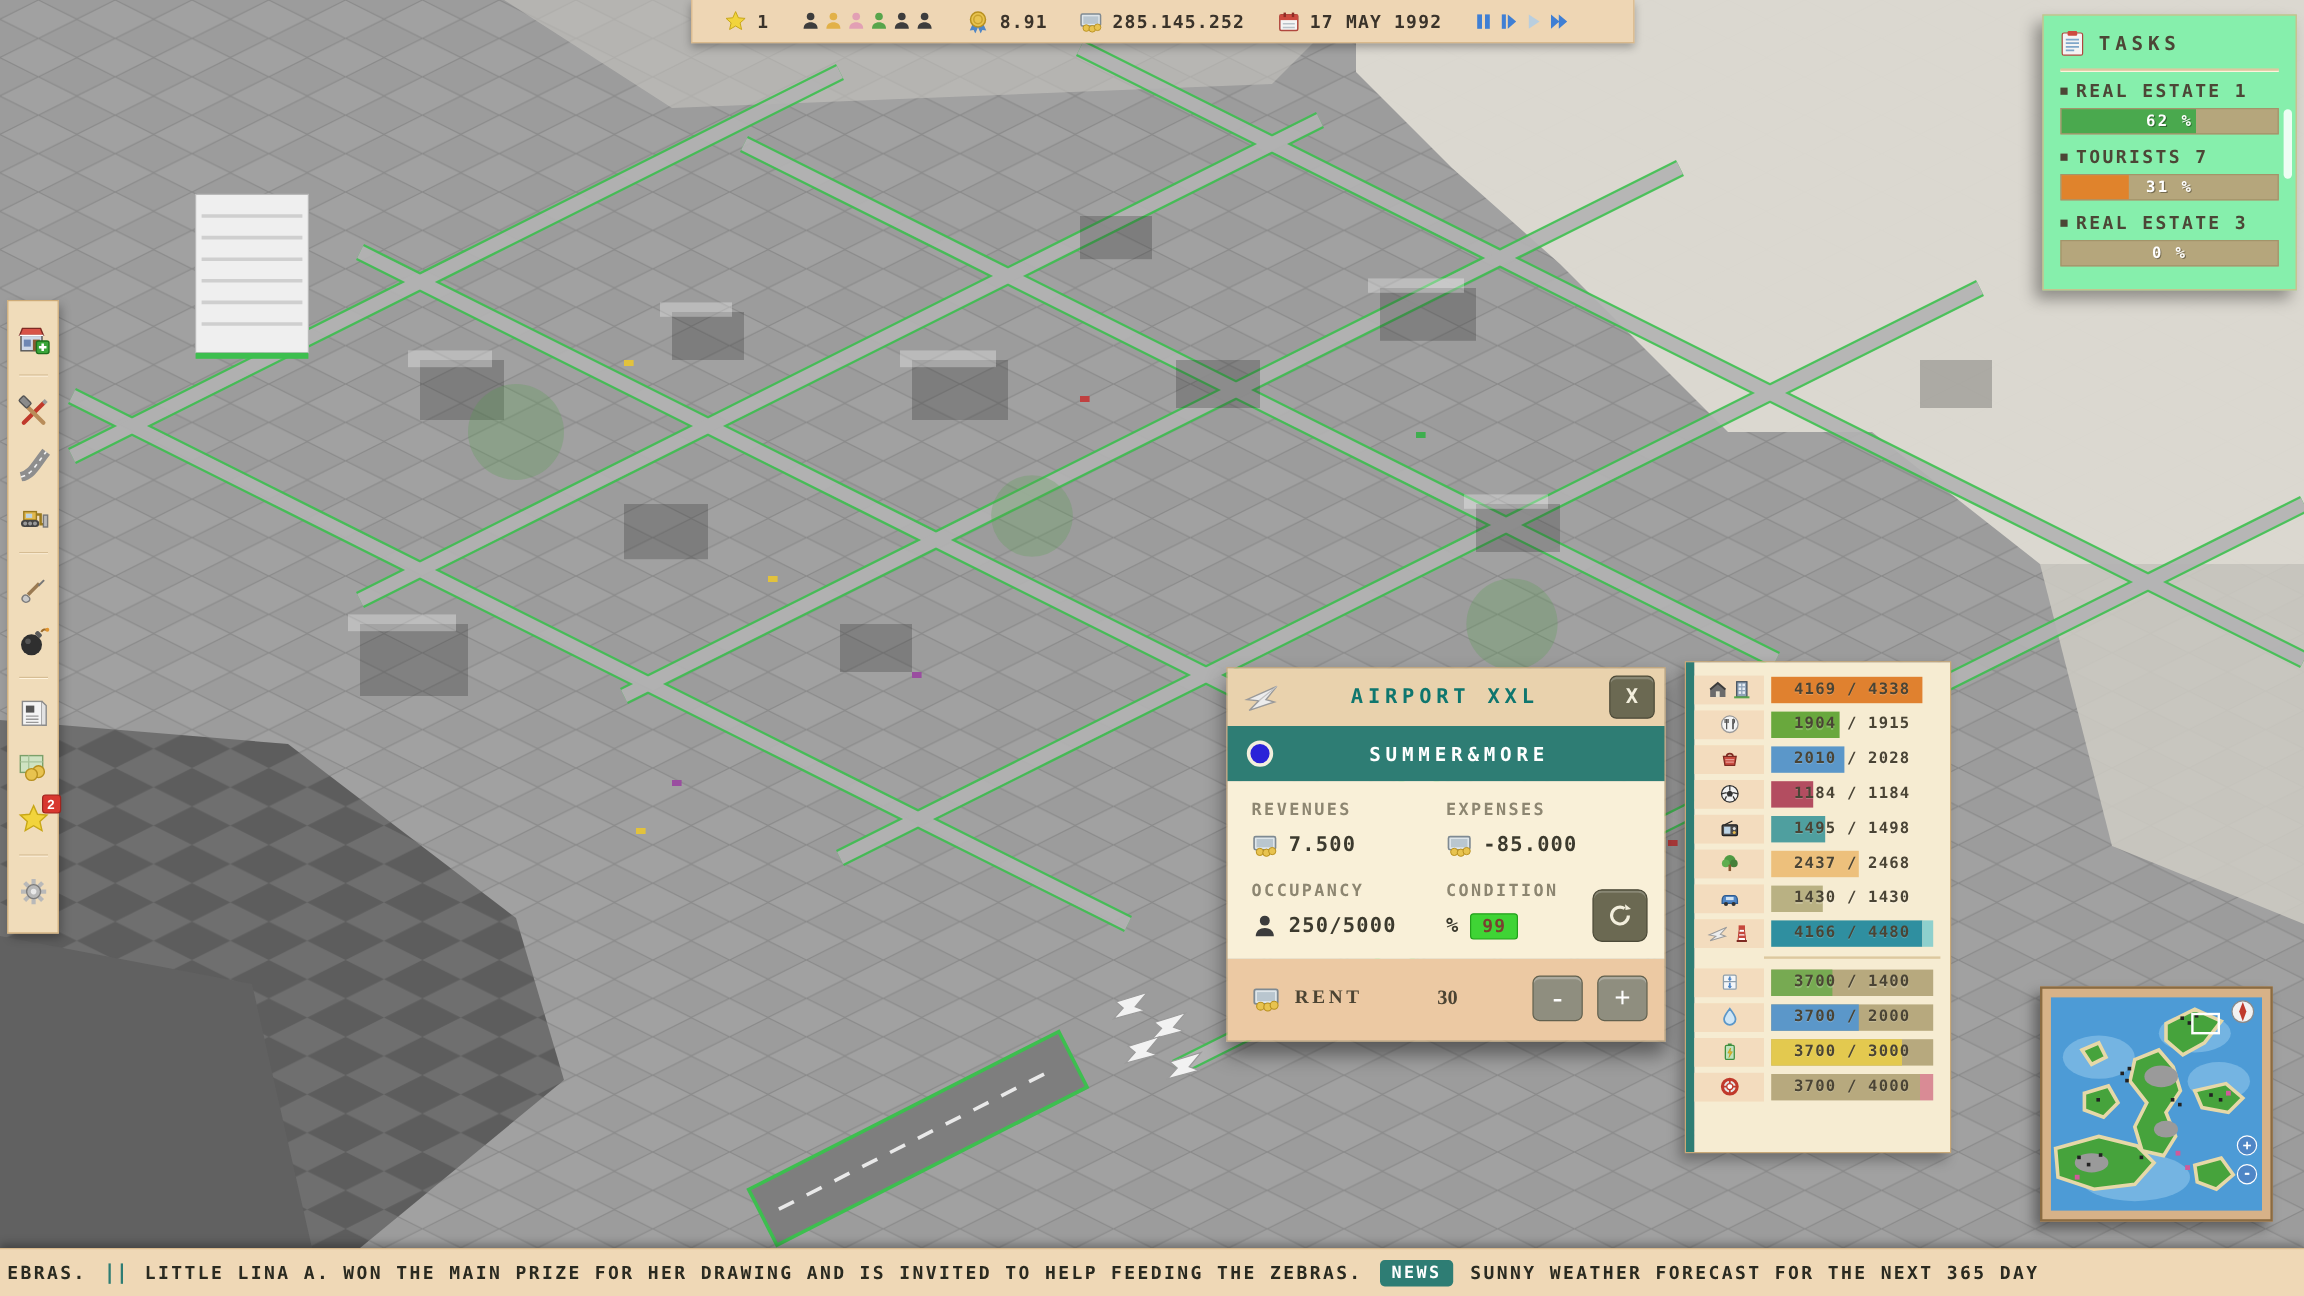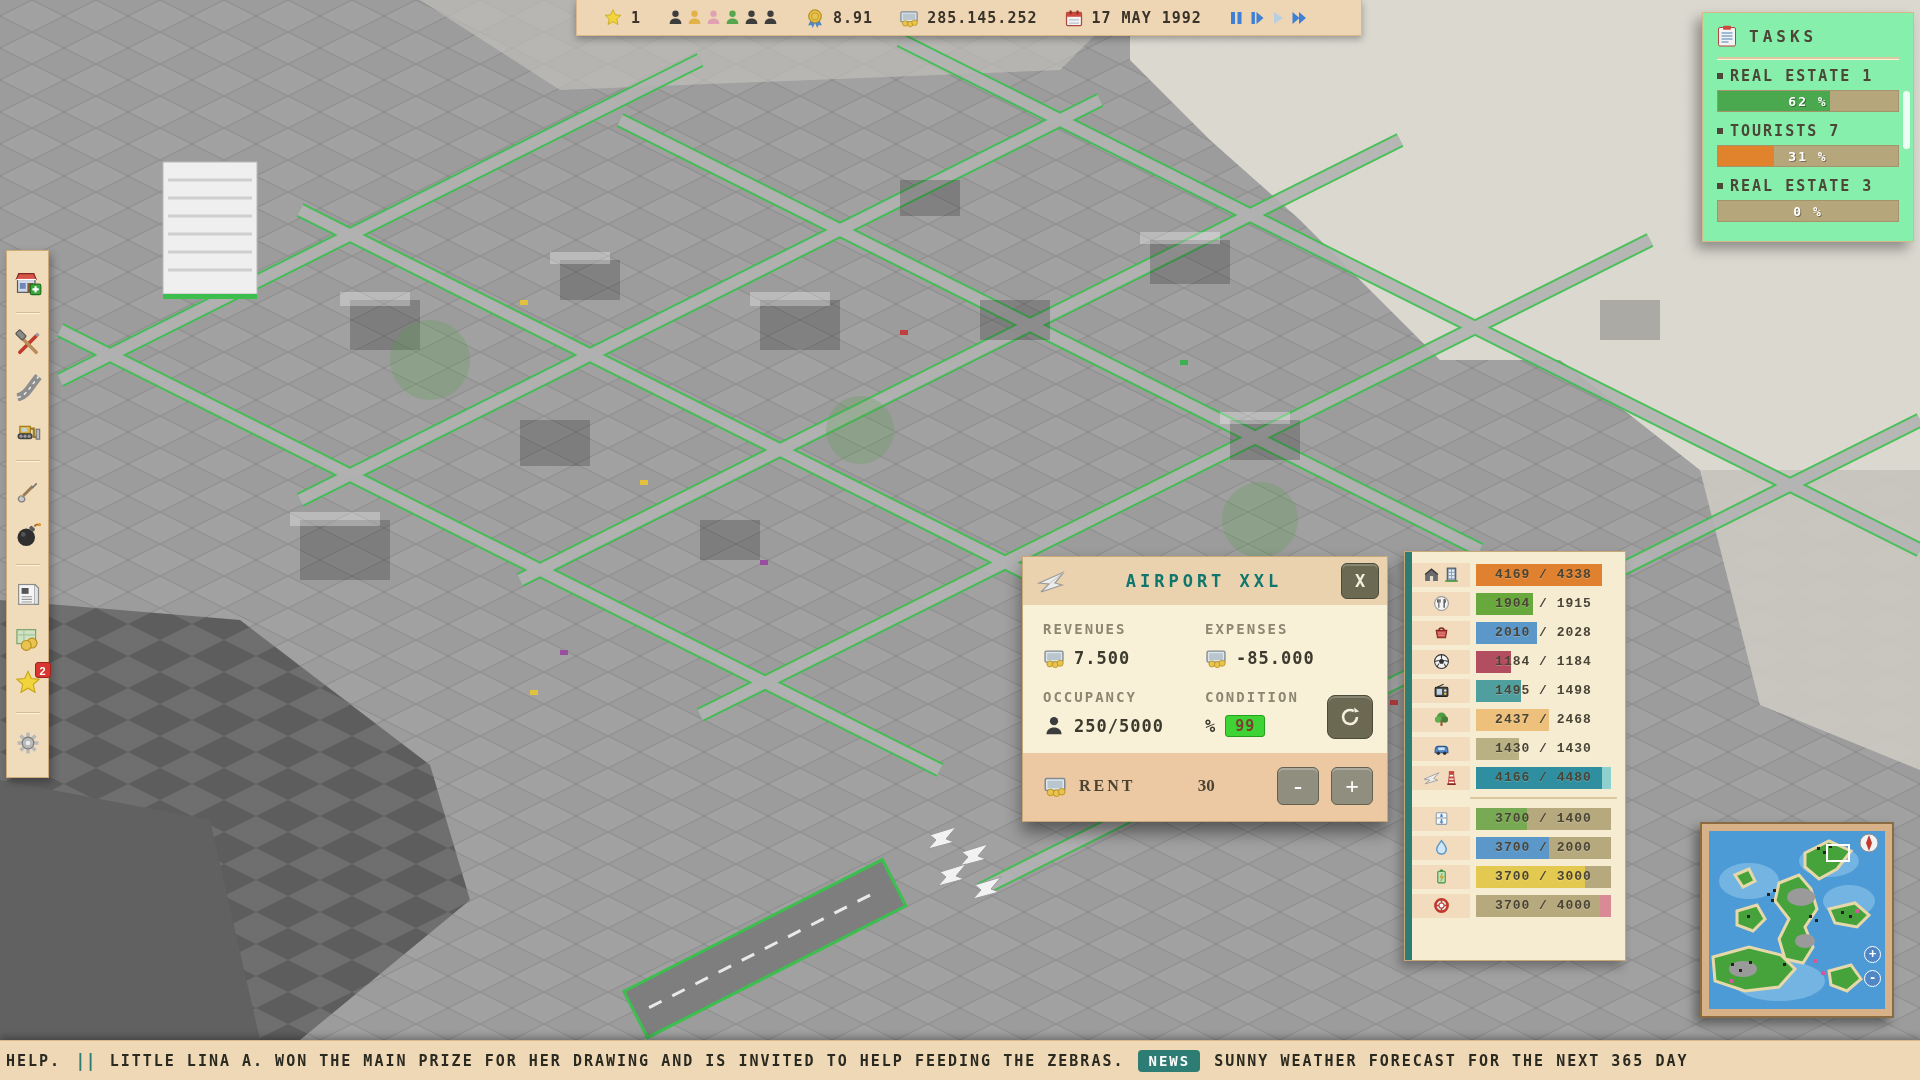--- a/index.html
+++ b/index.html
@@ -85,21 +85,21 @@
   .dlg-foot { background:#ecc9a3; padding:14px 14px 16px 20px; display:flex; align-items:center; gap:12px;font-family:Liberation Serif, serif; }
   .dlg-foot svg { width:24px; height:24px; }
   .rent-label { font-size:16px; font-weight:bold; letter-spacing:3px; color:#4c4433; }
   .rent-value { flex:1; text-align:center; font-size:17px; font-weight:bold; color:#4c4433; }
   .step-btn { width:42px; height:38px; background:#8f8e7f; border:1px solid #62614f; border-radius:6px;
     color:#fff; font-family:inherit; font-size:24px; font-weight:bold; line-height:1; cursor:pointer;
     box-shadow:inset 0 2px 0 rgba(255,255,255,.25); }
 
   
   .stats { position:absolute; left:1404px; top:551px; width:222px; height:410px;
-    display:flex; box-shadow:-4px 6px 10px rgba(0,0,0,.3); border:1px solid #c9a877;font-family:Liberation Mono, monospace; }
+    display:flex; box-shadow:-4px 6px 10px rgba(0,0,0,.3); border:1px solid #c9a877; }
   .stats-accent { width:7px; background:#2e7d74; flex:0 0 auto; }
   .stats-body { flex:1; background:#f6ecd2; padding:8px 8px 8px 0; display:flex; flex-direction:column; }
   .stat-row { display:flex; align-items:center; height:24px; margin:2.5px 0; }
   .stat-icons { width:58px; flex:0 0 auto; background:#f3dcbe; align-self:stretch;
     display:flex; align-items:center; justify-content:center; gap:3px; }
   .stat-icons svg { width:17px; height:17px; }
   .stat-bar { position:relative; flex:1; height:22px; margin:0 6px; }
   .stat-track { position:absolute; inset:0; }
   .seg { position:absolute; top:0; bottom:0; }
   .stat-value { position:absolute; inset:0; display:flex; align-items:center; justify-content:center;
@@ -497,20 +497,24 @@
     <div class="dlg-head">
       <span class="icn">
         <svg viewBox="0 0 30 30">
             <path d="M2 17 L27 6 L18 17 L25 19 L4 26 L12 18 Z" fill="#ececec" stroke="#9a9a9a" stroke-width="1.2"></path>
             <path d="M12 18 L27 6" stroke="#c2c2c2"></path>
           </svg>
       </span>
       <span class="dlg-title">AIRPORT XXL</span>
       <button class="dlg-close">X</button>
     </div>
+    <div class="dlg-banner">
+      <span class="owner-dot"></span>
+      <span class="owner-name">SUMMER&amp;MORE</span>
+    </div>
     <div class="dlg-body">
       <div class="dlg-grid">
         <span class="dlg-label">REVENUES</span>
         <span class="dlg-label">EXPENSES</span>
         <span class="dlg-vrow">
           <span class="icn">
             <svg viewBox="0 0 16 16">
                 <rect x="1.5" y="3" width="13" height="8" rx="1" fill="#dfe6ea" stroke="#7f8a92"></rect>
                 <rect x="3" y="4.5" width="10" height="5" fill="#b9c6cf"></rect>
                 <g fill="#e8c34f" stroke="#b8901f" stroke-width=".6">
@@ -846,20 +850,20 @@
           <circle cx="160" cy="12" r="9" fill="#f2f2f2" stroke="#8a8a8a"></circle>
           <path d="M160 4 L163 12 L160 20 L157 12 Z" fill="#c0392b"></path>
         </g>
       </svg>
       <button class="mm-zoom in">+</button>
       <button class="mm-zoom out">-</button>
     </div>
   </div>
 
   <div class="ticker">
-    <span>HELP.</span>
+    <span>EBRAS.</span>
     <span class="ticker-sep">||</span>
     <span>LITTLE LINA A. WON THE MAIN PRIZE FOR HER DRAWING AND IS INVITED TO HELP FEEDING THE ZEBRAS.</span>
     <span class="news-badge">NEWS</span>
     <span>SUNNY WEATHER FORECAST FOR THE NEXT 365 DAY</span>
   </div>
 
 </div>
 
 </body></html>

